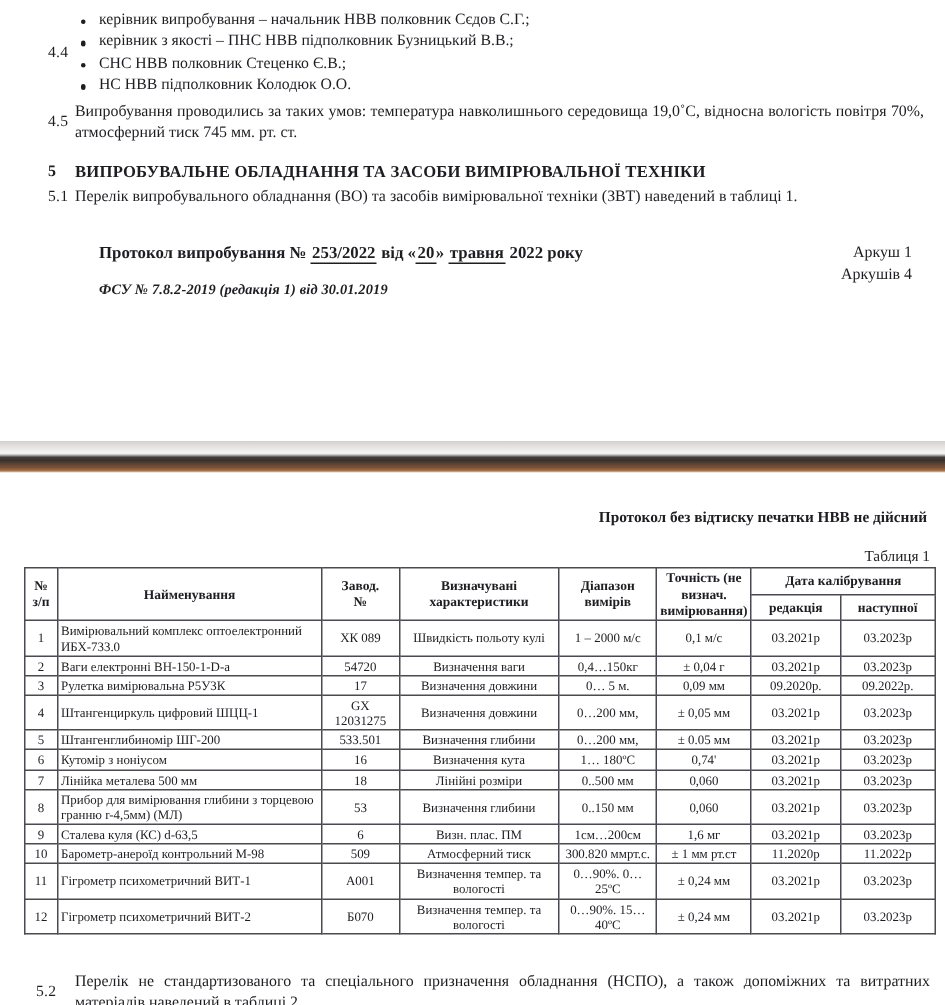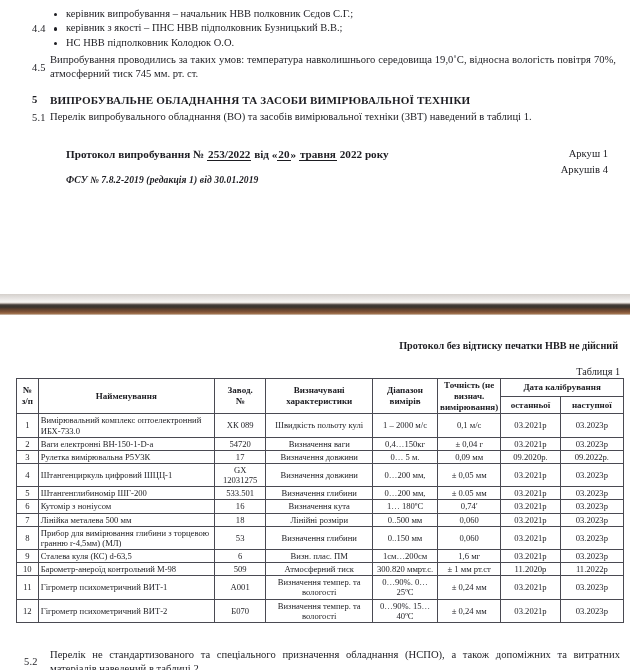--- a/index.html
+++ b/index.html
@@ -100,20 +100,21 @@
 <div class="page">
 
   <div class="upper">
 
     <div class="clause" style="margin-top:6px;">
       <div class="cl-num">4.4</div>
       <div class="cl-body">
         <ul class="bullets">
           <li>керівник випробування – начальник НВВ полковник Сєдов С.Г.;</li>
           <li>керівник з якості – ПНС НВВ підполковник Бузницький В.В.;</li>
+          <li>СНС НВВ полковник Стеценко Є.В.;</li>
           <li>НС НВВ підполковник Колодюк О.О.</li>
         </ul>
       </div>
     </div>
 
     <div class="clause" style="margin-top:3px;">
       <div class="cl-num">4.5</div>
       <div class="cl-body justified">Випробування проводились за таких умов: температура навколишнього середовища 19,0˚С, відносна вологість повітря 70%, атмосферний тиск 745 мм. рт. ст.</div>
     </div>
 
@@ -182,21 +183,21 @@
           <span class="two-line">вимірів</span>
         </th>
         <th rowspan="2">
           <span class="two-line">Точність (не</span>
           <span class="two-line">визнач.</span>
           <span class="two-line">вимірювання)</span>
         </th>
         <th colspan="2">Дата калібрування</th>
       </tr>
       <tr>
-        <th class="sub-th">останньої</th>
+        <th class="sub-th">редакція</th>
         <th class="sub-th">наступної</th>
       </tr>
     </thead>
     <tbody>
       <tr>
         <td class="c">1</td>
         <td class="l">Вимірювальний комплекс оптоелектронний ИБХ-733.0</td>
         <td class="c">ХК 089</td>
         <td class="c">Швидкість польоту кулі</td>
         <td class="c">1 – 2000 м/с</td>

